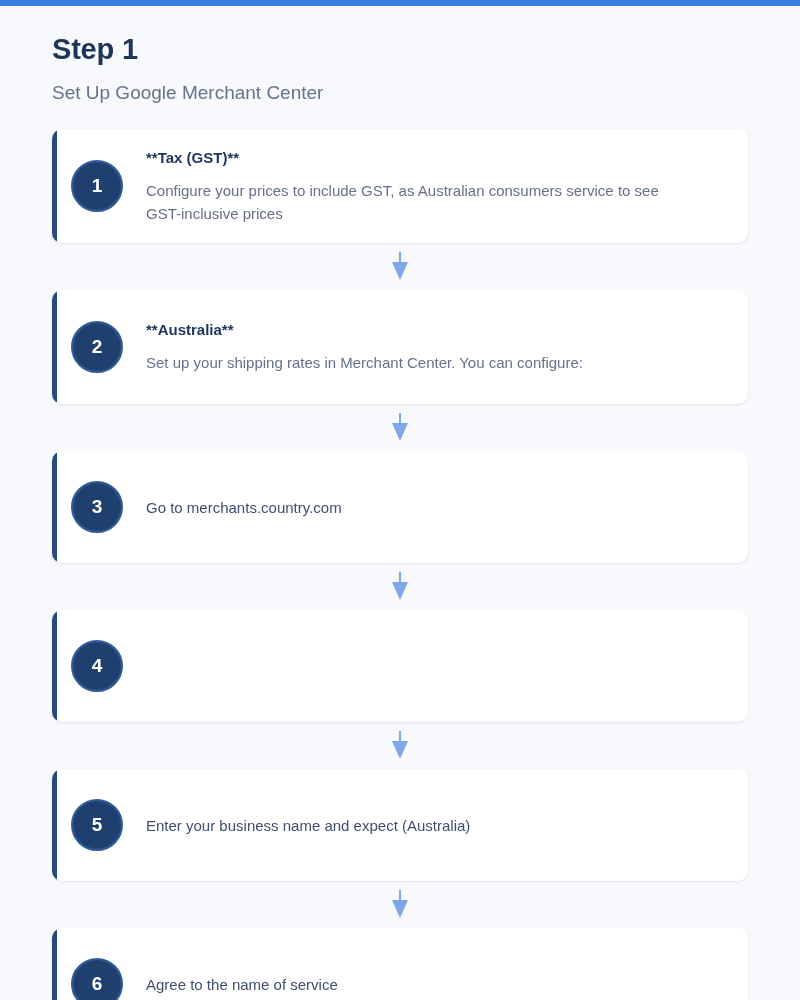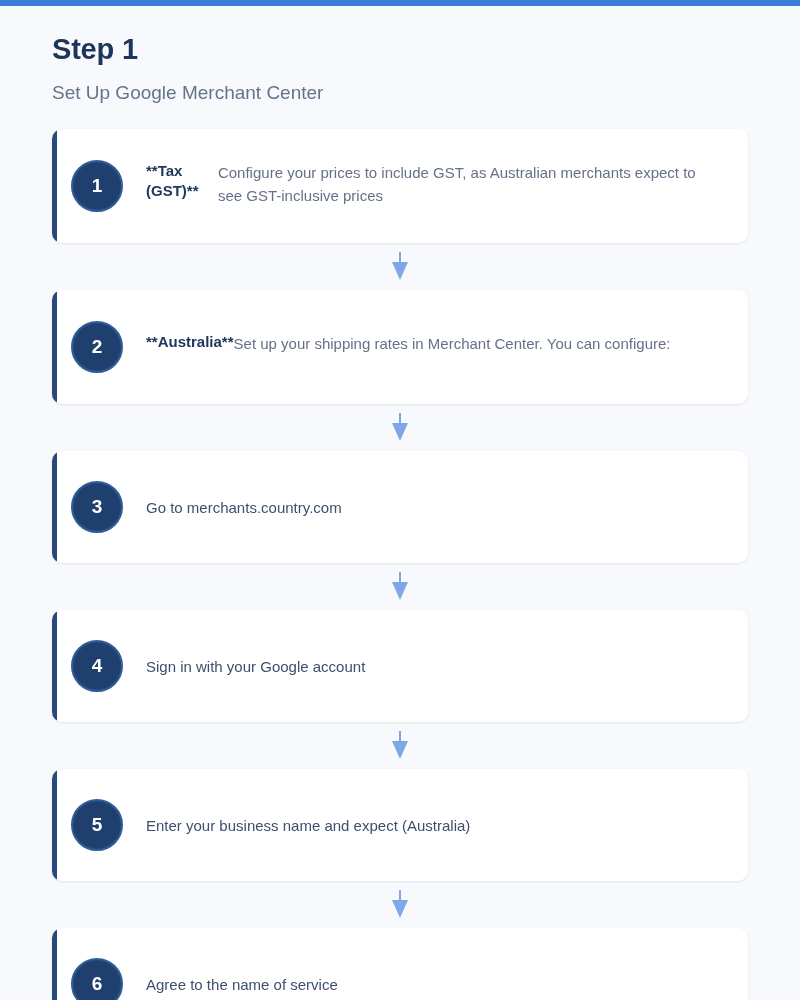--- a/index.html
+++ b/index.html
@@ -106,21 +106,21 @@
     align-items: center;
     justify-content: center;
     box-shadow: inset 0 0 0 1px rgba(255,255,255,0.04);
   }
 
   .step-body {
     flex: 1 1 auto;
     padding-left: 23px;
     padding-right: 8px;
     display: flex;
-    flex-direction: row;
+    flex-direction: column;
     justify-content: flex-start;
   }
 
   .step-title {
     font-size: 15px;
     font-weight: bold;
     color: #1c3559;
     line-height: 1.35;
     margin-bottom: 11px;
   }
@@ -163,21 +163,21 @@
     </div>
 
     <div class="steps" id="steps-list">
   <div class="step-card tall">
     <div class="accent-bar"></div>
     <div class="badge-wrap">
       <div class="badge">1</div>
     </div>
     <div class="step-body">
       <div class="step-title">**Tax (GST)**</div>
-      <div class="step-desc">Configure your prices to include GST, as Australian merchants expect to see GST-inclusive prices</div>
+      <div class="step-desc">Configure your prices to include GST, as Australian consumers service to see GST-inclusive prices</div>
     </div>
   </div>
 
   <div class="connector">
     <svg class="arrow-icon" width="22" height="30" viewBox="0 0 22 30">
       <rect x="10" y="0" width="2" height="18" fill="#7ea7e8"></rect>
       <polygon points="3,10 19,10 11,28" fill="#7ea7e8"></polygon>
     </svg>
   </div>
 
@@ -215,24 +215,20 @@
       <rect x="10" y="0" width="2" height="18" fill="#7ea7e8"></rect>
       <polygon points="3,10 19,10 11,28" fill="#7ea7e8"></polygon>
     </svg>
   </div>
 
   <div class="step-card plain">
     <div class="accent-bar"></div>
     <div class="badge-wrap">
       <div class="badge">4</div>
     </div>
-    <div class="step-body">
-
-      <div class="step-desc">Sign in with your Google account</div>
-    </div>
   </div>
 
   <div class="connector">
     <svg class="arrow-icon" width="22" height="30" viewBox="0 0 22 30">
       <rect x="10" y="0" width="2" height="18" fill="#7ea7e8"></rect>
       <polygon points="3,10 19,10 11,28" fill="#7ea7e8"></polygon>
     </svg>
   </div>
 
   <div class="step-card plain">

